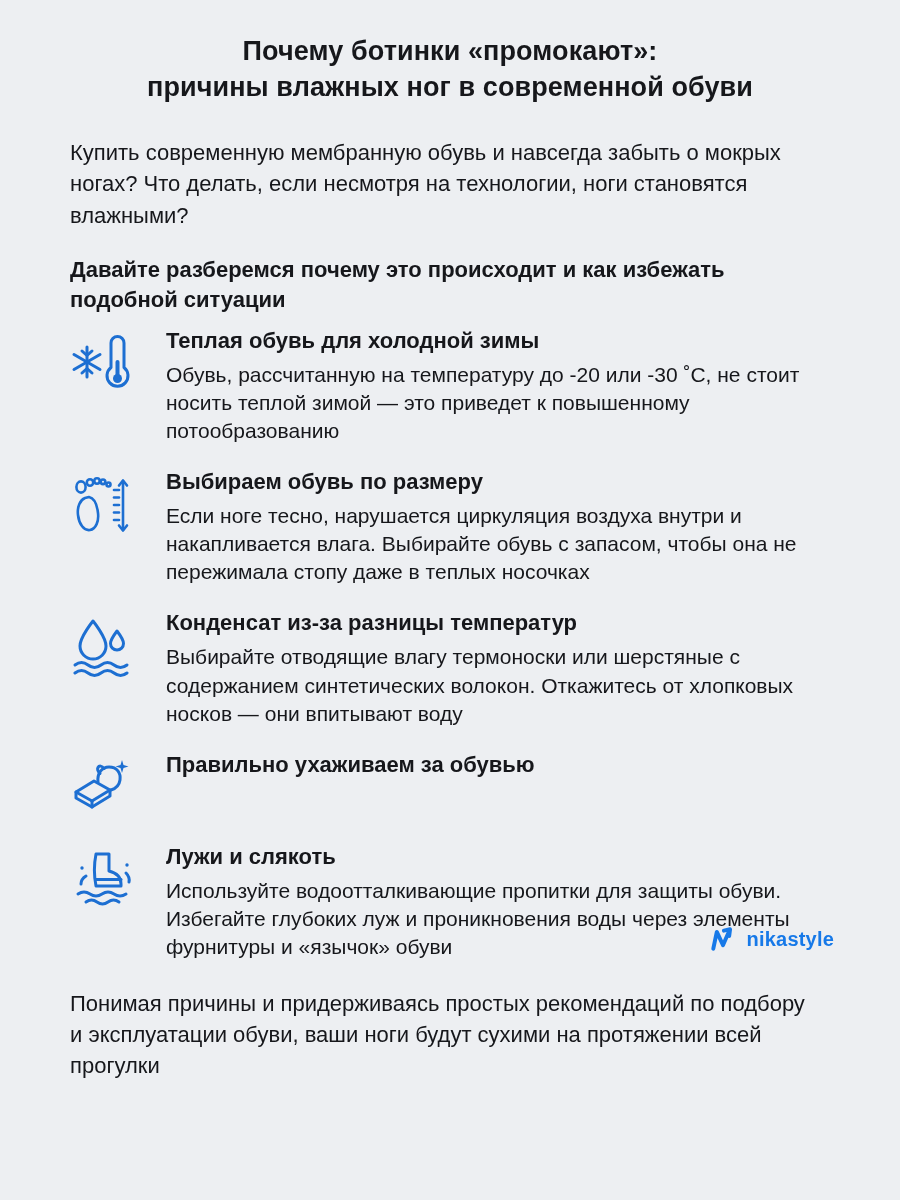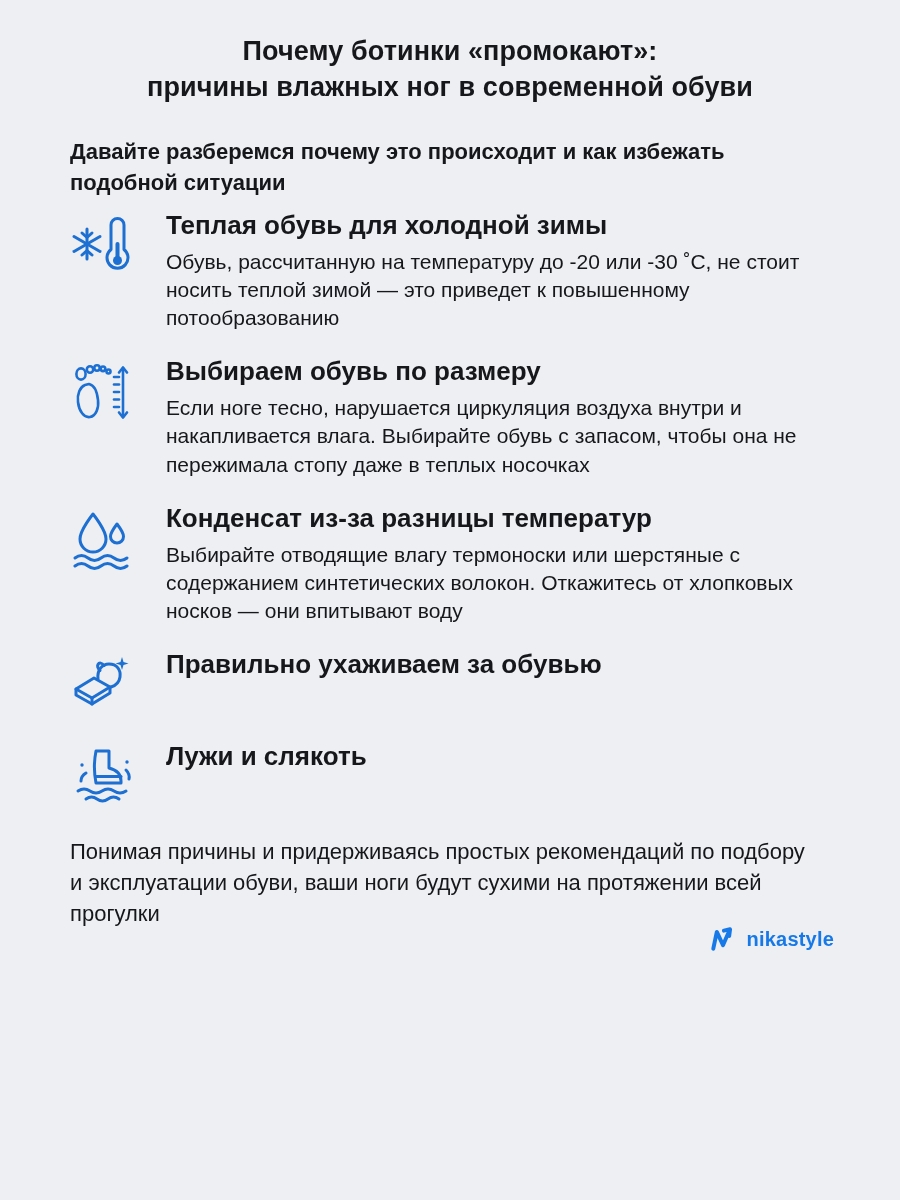--- a/index.html
+++ b/index.html
@@ -43,21 +43,21 @@
   }
   .icon-box {
     flex: 0 0 70px;
     width: 70px;
     padding-top: 4px;
     color: #1d6fd2;
   }
   .icon-box svg { width: 64px; height: 64px; display: block; }
   .item-body { flex: 1; }
   .item-title {
-    font-size: 26px;
+    font-size: 22px;
     font-weight: bold;
     margin-bottom: 7px;
   }
   .item-text {
     font-size: 21px;
     line-height: 1.34;
   }
   .conclusion {
     font-size: 22px;
     line-height: 1.4;
@@ -84,20 +84,21 @@
 </head>
 <body>
 
 <div class="page">
 
   <h1 class="title">
     <span>Почему ботинки «промокают»:</span><br>
     <span>причины влажных ног в современной обуви</span>
   </h1>
 
+  <p class="intro">Купить современную мембранную обувь и навсегда забыть о мокрых ногах? Что делать, если несмотря на технологии, ноги становятся влажными?</p>
 
   <p class="lead">Давайте разберемся почему это происходит и как избежать подобной ситуации</p>
 
   <ul class="items">
 
     <li class="item">
       <div class="icon-box">
         <svg viewBox="0 0 64 64" fill="none" stroke="currentColor" stroke-width="3" stroke-linecap="round" stroke-linejoin="round">
           <line x1="17" y1="15" x2="17" y2="45"></line>
           <line x1="4" y1="22.5" x2="30" y2="37.5"></line>
@@ -179,20 +180,21 @@
           <path d="M16 28 q-5 3 -5 8"></path>
           <path d="M56 25 q4 4 3 9"></path>
           <circle cx="12" cy="20" r="1.7" fill="currentColor" stroke="none"></circle>
           <circle cx="57" cy="17" r="1.7" fill="currentColor" stroke="none"></circle>
           <path d="M8 46 q6 -4 12 0 t12 0 t12 0 t12 0"></path>
           <path d="M16 54 q5.5 -4 11 0 t11 0 t11 0"></path>
         </svg>
       </div>
       <div class="item-body">
         <h3 class="item-title">Лужи и слякоть</h3>
+        <p class="item-text">Используйте водоотталкивающие пропитки для защиты обуви. Избегайте глубоких луж и проникновения воды через элементы фурнитуры и «язычок» обуви</p>
       </div>
     </li>
 
   </ul>
 
   <p class="conclusion">Понимая причины и придерживаясь простых рекомендаций по подбору и эксплуатации обуви, ваши ноги будут сухими на протяжении всей прогулки</p>
 
   <div class="footer">
     <span class="brand-mark">
       <svg viewBox="0 0 34 32" fill="none" stroke="currentColor" stroke-width="4.5" stroke-linecap="round" stroke-linejoin="round">

